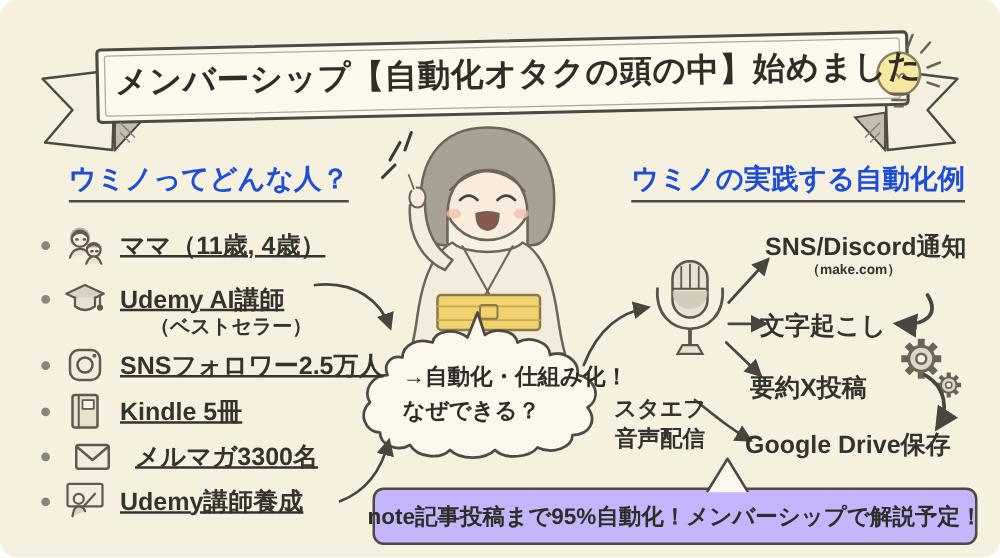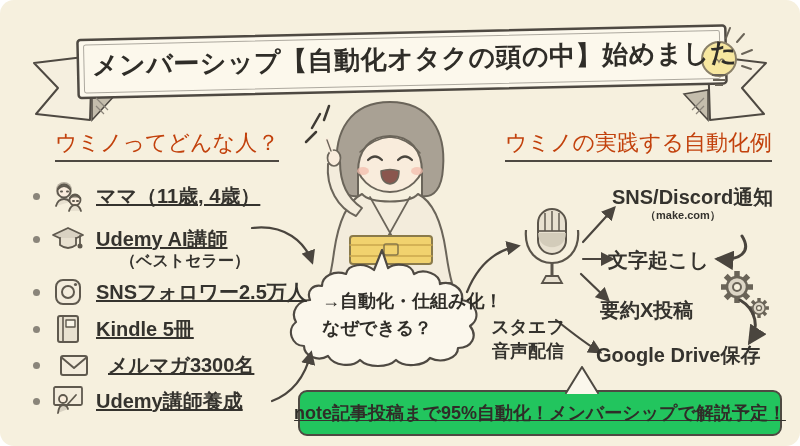--- a/index.html
+++ b/index.html
@@ -10,36 +10,36 @@
     color:#35332e;
   }
   .abs{position:absolute;}
   .deco{position:absolute;left:0;top:0;pointer-events:none;}
   .title{
     left:92px;top:42px;width:600px;text-align:center;
     font-size:26px;font-weight:700;letter-spacing:.5px;
     transform:rotate(-1.2deg);white-space:nowrap;color:#2f2d28;
   }
   .col-heading{
-    font-size:22px;font-weight:400;color:#c2410c;
+    font-size:22px;font-weight:700;color:#1d4ed8;
     padding-bottom:5px;border-bottom:2.5px solid #4e4942;white-space:nowrap;
   }
   .item-row{display:flex;align-items:center;gap:10px;height:40px;}
   .bullet{width:7px;height:7px;border-radius:50%;background:#8a857a;flex:0 0 auto;}
   .item-icon{width:36px;height:36px;flex:0 0 auto;display:flex;align-items:center;justify-content:center;}
   .item-label{font-size:20px;font-weight:700;white-space:nowrap;text-decoration:underline;}
   .item-sub{font-size:16px;font-weight:700;white-space:nowrap;color:#35332e;}
   .step-label{font-size:20px;font-weight:700;white-space:nowrap;}
   .step-sub{font-size:11px;font-weight:700;white-space:nowrap;}
   .bubble-text{font-size:18px;font-weight:700;line-height:27px;white-space:nowrap;color:#2f2d28;}
   .mic-label{font-size:18px;font-weight:700;line-height:24px;text-align:center;white-space:nowrap;}
   .footer-box{
     left:298px;top:390px;width:480px;height:42px;
-    background:#22c55e;border:2px solid #4e4942;border-radius:9px;
-    display:flex;align-items:center;justify-content:center;text-decoration:underline;
+    background:#c4b5fd;border:2px solid #4e4942;border-radius:9px;
+    display:flex;align-items:center;justify-content:center;
   }
   .footer-text{font-size:18px;font-weight:700;white-space:nowrap;color:#2f2d28;}
 </style>
 </head>
 <body>
 
 <div id="canvas">
 
   <svg class="deco" width="800" height="446" viewBox="0 0 800 446">
     <defs>

